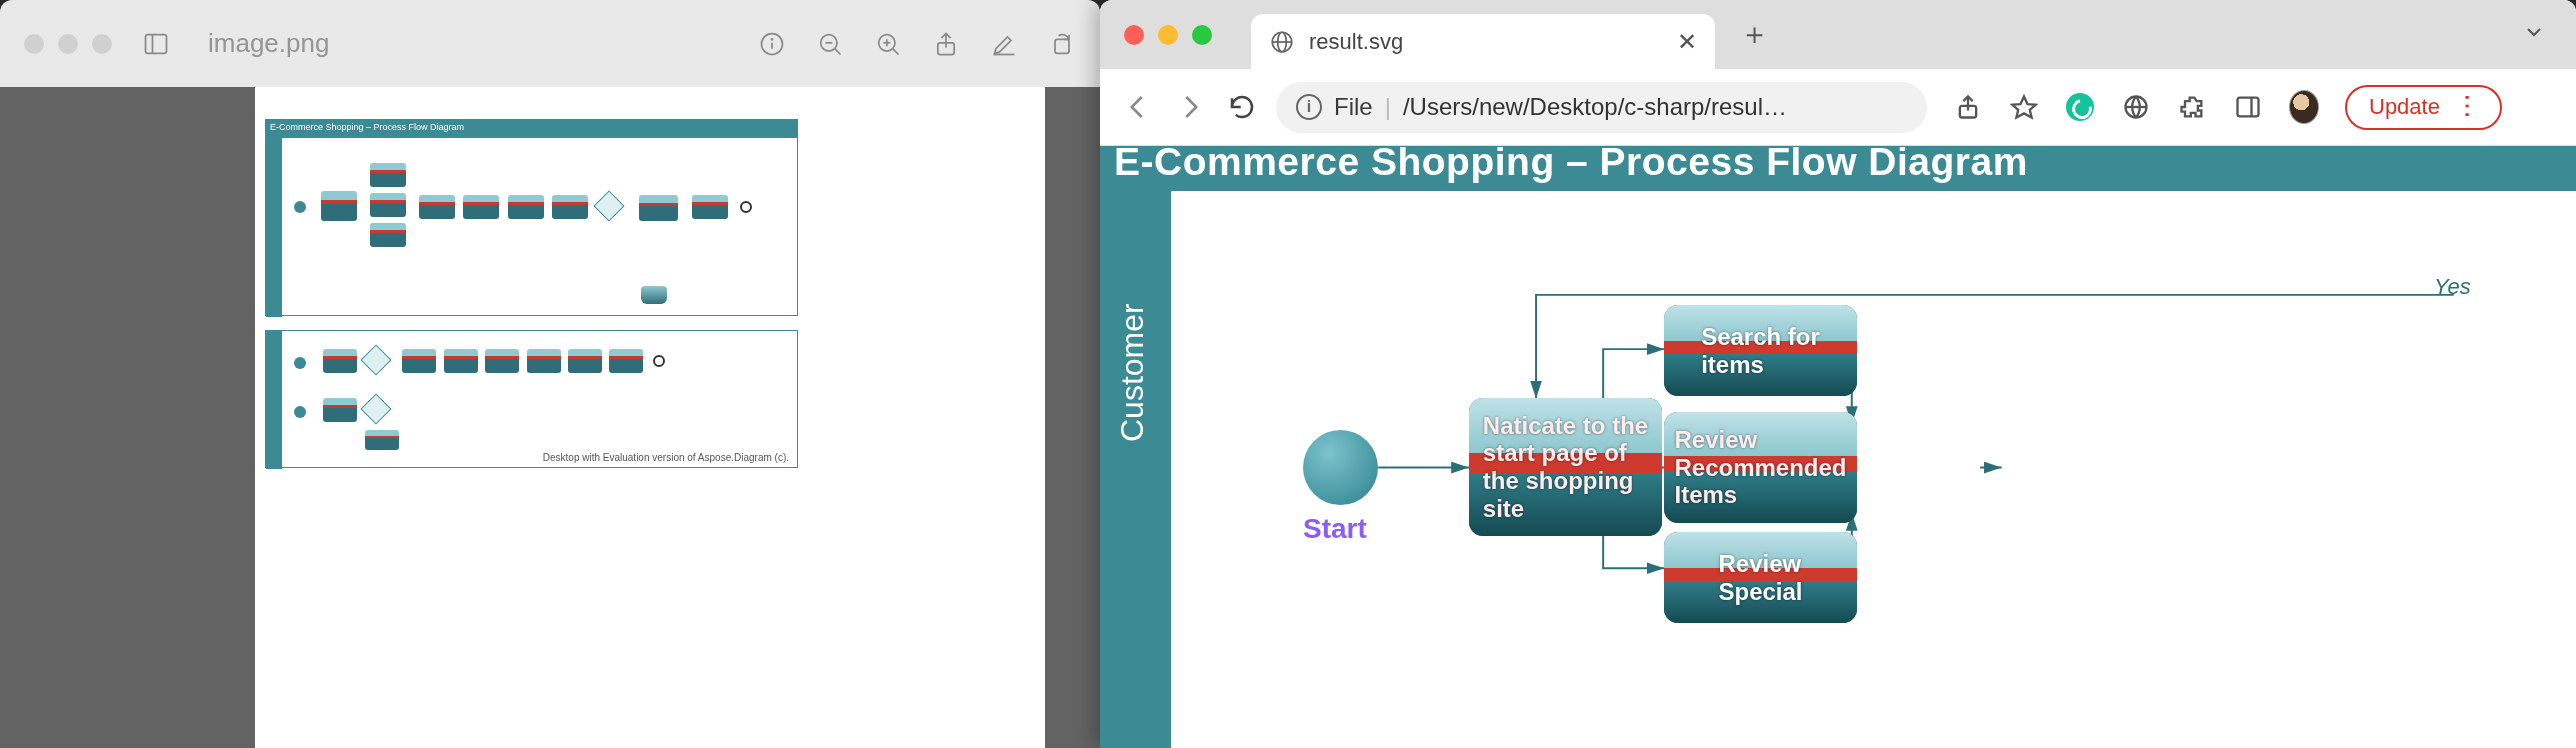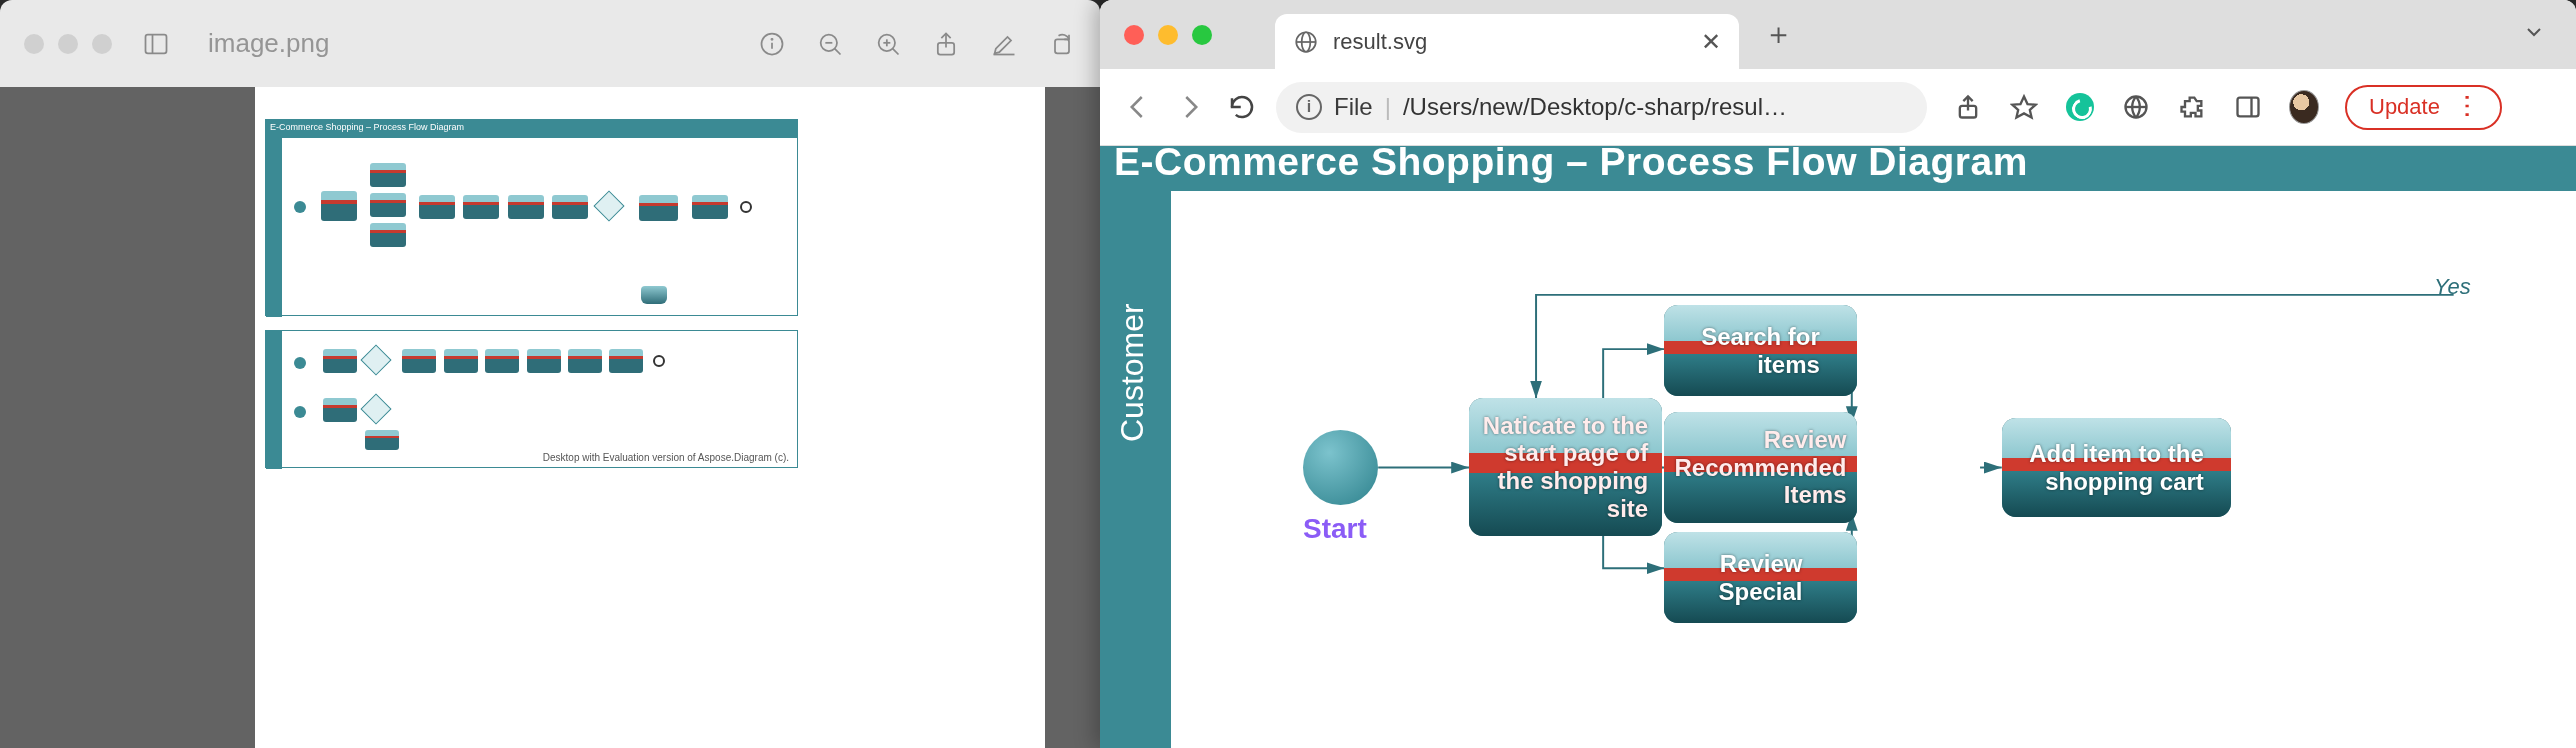--- a/index.html
+++ b/index.html
@@ -27,21 +27,21 @@
   .mini-db { position: absolute; width: 26px; height: 18px; background: linear-gradient(#8fc9d1, #2f6d78); border-radius: 4px 4px 6px 6px; }
   .thumb-footer { position: absolute; right: 8px; bottom: 4px; font-size: 10px; color: #555; }
 
   
   .browser-window { position: absolute; left: 1100px; top: 0; width: 1476px; height: 748px; background: #fff; border-radius: 12px 12px 0 0; box-shadow: -6px 0 20px rgba(0,0,0,0.25); }
   .browser-tabstrip { height: 69px; background: #dedede; border-radius: 12px 12px 0 0; display: flex; align-items: flex-end; padding-left: 24px; }
   .tab-traffic { display: flex; gap: 14px; align-self: center; margin-right: 39px; }
   .tl-red { width: 20px; height: 20px; border-radius: 50%; background: #ff5f57; }
   .tl-yel { width: 20px; height: 20px; border-radius: 50%; background: #febc2e; }
   .tl-grn { width: 20px; height: 20px; border-radius: 50%; background: #28c840; }
-  .tab { height: 55px; width: 464px; background: #fff; border-radius: 12px 12px 0 0; display: flex; align-items: center; padding: 0 18px; gap: 14px; color: #444; font-size: 22px; margin-left: 24px; }
+  .tab { height: 55px; width: 464px; background: #fff; border-radius: 12px 12px 0 0; display: flex; align-items: center; padding: 0 18px; gap: 14px; color: #444; font-size: 22px; }
   .tab .globe { width: 26px; height: 26px; }
   .tab .closex { margin-left: auto; font-size: 24px; color: #555; cursor: pointer; }
   .newtab-plus { width: 39px; height: 39px; display: flex; align-items: center; justify-content: center; font-size: 30px; color: #555; margin-left: 20px; align-self: center; }
   .tab-chevron { margin-left: auto; margin-right: 30px; align-self: center; color: #555; font-size: 24px; }
   .browser-toolbar { height: 77px; background: #fff; border-bottom: 1px solid #ddd; display: flex; align-items: center; padding: 0 20px; gap: 16px; }
   .nav-btn { width: 36px; height: 36px; display: flex; align-items: center; justify-content: center; color: #888; }
   .nav-btn.active { color: #444; }
   .nav-btn svg { width: 30px; height: 30px; fill: none; stroke: currentColor; stroke-width: 2; }
   .omnibox { flex: 0 0 651px; height: 51px; background: #f1f1f1; border-radius: 26px; display: flex; align-items: center; padding: 0 20px; gap: 12px; color: #3b3b3b; font-size: 24px; }
   .omnibox .info-i { width: 26px; height: 26px; border: 2px solid #666; border-radius: 50%; display: flex; align-items: center; justify-content: center; font-size: 16px; font-weight: 700; color: #666; }
@@ -68,21 +68,21 @@
   .arrowhead { fill: #2d6f79; }
   .yes-label { position: absolute; color: #2d6f79; font-size: 22px; font-style: italic; }
 
   .start-node { position: absolute; width: 75px; height: 75px; border-radius: 50%; background: radial-gradient(circle at 35% 30%, #7cc3cd, #2d818c); }
   .start-caption { position: absolute; color: #8b5cf6; font-size: 28px; font-weight: 600; }
 
   .proc-node { position: absolute; border-radius: 14px; overflow: hidden; box-shadow: 0 0 0 1px #2a6a73 inset; }
   .pn-top { height: 40%; background: linear-gradient(#bfe2e7, #8dc7cf); }
   .pn-red { height: 14%; background: #cf3a2e; }
   .pn-bot { height: 46%; background: linear-gradient(#2f7d88, #154a52); }
-  .pn-text { position: absolute; inset: 0; display: flex; align-items: center; justify-content: center; text-align: right; color: #fff; font-size: 24px; font-weight: 600; line-height: 1.15; padding: 12px 10px; text-shadow: 0 0 3px rgba(0,0,0,0.5); }
+  .pn-text { position: absolute; inset: 0; display: flex; align-items: center; justify-content: center; text-align: left; color: #fff; font-size: 24px; font-weight: 600; line-height: 1.15; padding: 12px 10px; text-shadow: 0 0 3px rgba(0,0,0,0.5); }
   .pn-text.redish { color: #ffecec; }
 
 </style>
 </head>
 <body>
 
 <div class="desktop">
 
   <div class="preview-window">
     <div class="preview-titlebar">
@@ -343,26 +343,20 @@
           </div>
 
           <div class="proc-node" style="left:493px; top:341px; width:193px; height:91px;">
             <div class="pn-top"></div>
               <div class="pn-red"></div>
               <div class="pn-bot"></div>
             <div class="pn-text">Review<br>Special</div>
           </div>
 
 
-          <div class="proc-node" style="left:831px; top:227px; width:229px; height:99px;">
-            <div class="pn-top"></div>
-              <div class="pn-red"></div>
-              <div class="pn-bot"></div>
-            <div class="pn-text">Add item to the<br>shopping cart</div>
-          </div>
 
         </div>
       </div>
     </div>
   </div>
 
 </div>
 
 
 </body></html>

